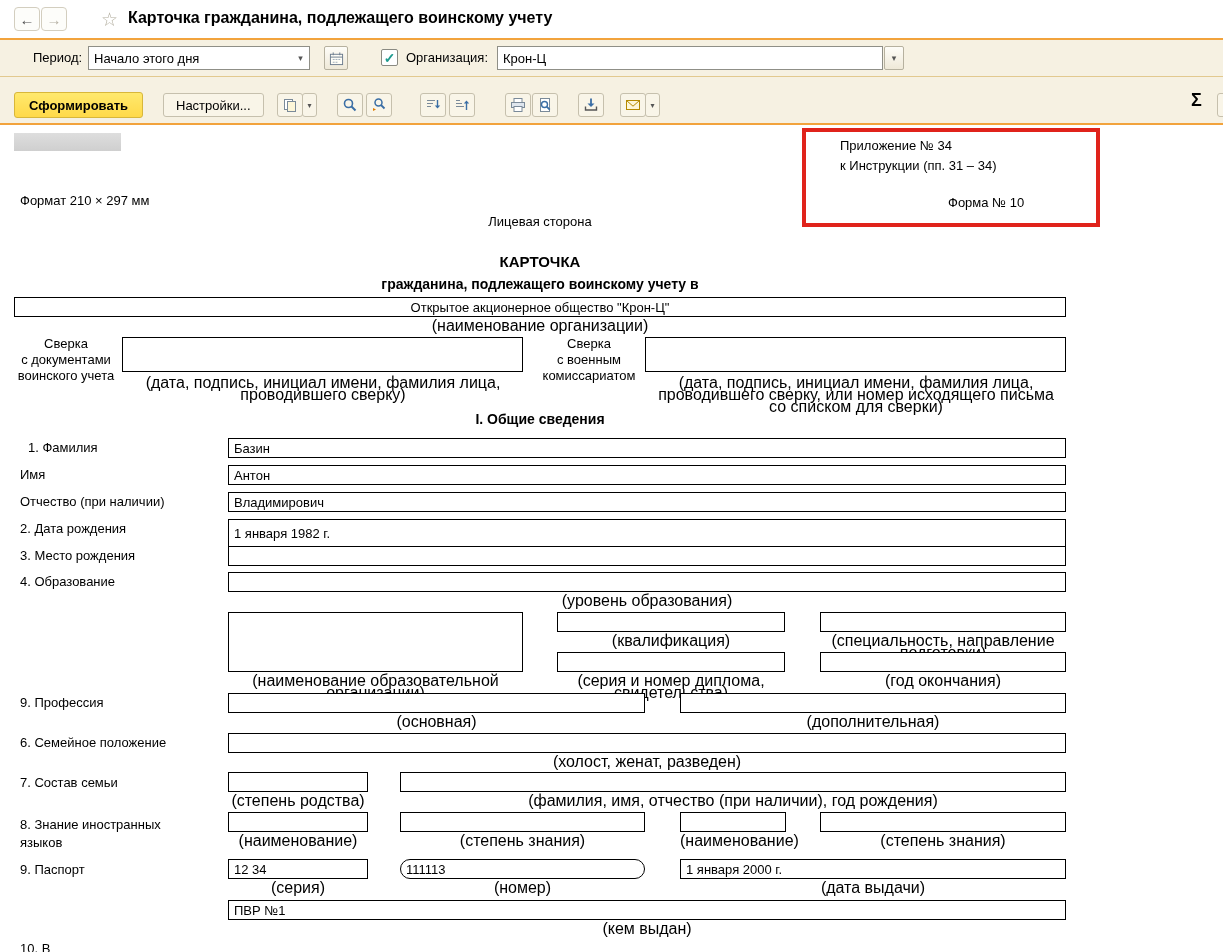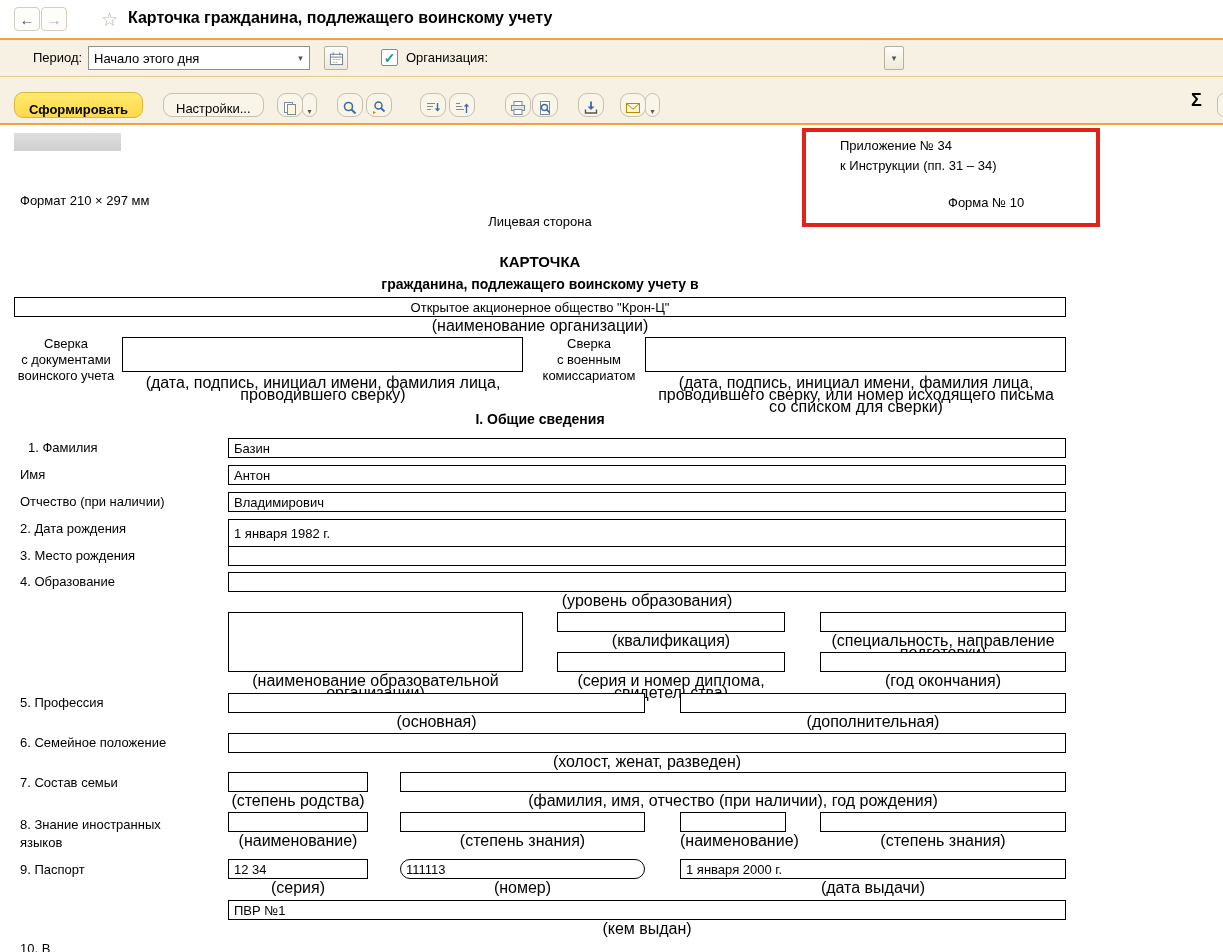--- a/index.html
+++ b/index.html
@@ -21,22 +21,22 @@
   .inputwrap { position:absolute; height:24px; border:1px solid #8f8f87; background:#fff; display:flex; }
   .inputwrap input { flex:1; border:0; outline:none; background:transparent; font-family:"Liberation Sans",sans-serif;
                      font-size:13px; padding:0 5px; min-width:0; }
   .combo-arrow { width:17px; display:flex; align-items:center; justify-content:center; font-size:9px; color:#555; cursor:pointer; }
   .sqbtn { position:absolute; height:24px; border:1px solid #b6b19f; border-radius:2px; background:linear-gradient(#fefdf8,#efe9d8);
            display:flex; align-items:center; justify-content:center; cursor:pointer; }
   .checkbox { position:absolute; width:17px; height:17px; border:1px solid #8a8a82; background:#fff; border-radius:2px;
               display:flex; align-items:center; justify-content:center; cursor:pointer; }
   .checkbox span { color:#1f9b8e; font-size:14px; font-weight:bold; line-height:1; }
 
-  .tbtn { position:absolute; height:24px; border:1px solid #c6c0ad; border-radius:9px; background:#f9f5e8;
-          display:flex; align-items:flex-end; justify-content:center; cursor:pointer; }
+  .tbtn { position:absolute; height:24px; border:1px solid #c6c0ad; border-radius:3px; background:#f9f5e8;
+          display:flex; align-items:center; justify-content:center; cursor:pointer; }
   .gen { height:26px; background:linear-gradient(#ffe96d,#ffd949); border:1px solid #d8b73a; font-size:13px;
          font-weight:bold; padding:0 14px; }
   .btn-txt { font-size:13px; padding:0 12px; }
   .ddmini { width:15px; font-size:8px; color:#555; }
   .sigma { position:absolute; font-size:18px; font-weight:bold; cursor:pointer; }
 
   
   .doc { position:absolute; left:0; top:125px; width:1223px; height:827px; background:#fff; font-size:13px; }
   .grstrip { position:absolute; left:14px; top:8px; width:107px; height:18px; background:linear-gradient(#dedede,#cfcfcf); }
   .lbl { position:absolute; font-size:13px; white-space:nowrap; }
@@ -84,20 +84,23 @@
           <path d="M1.5 6.5h13" stroke="#6b7b8d" fill="none"></path>
           <path d="M4.5 1.5v3M11.5 1.5v3" stroke="#6b7b8d" fill="none"></path>
           <path d="M4 9h2M7 9h2M10 9h2M4 12h2M7 12h2" stroke="#9aa7b5" fill="none"></path>
         </svg>
       </span>
     </div>
     <div class="checkbox" style="left:381px;top:9px;">
       <span>✓</span>
     </div>
     <div class="plabel" style="left:406px;top:10px;">Организация:</div>
+    <div class="inputwrap" style="left:497px;top:6px;width:386px;">
+      <input value="Крон-Ц" style="">
+    </div>
     <div class="sqbtn" style="left:884px;top:6px;width:20px;font-size:9px;color:#555;">
       <span>▾</span>
     </div>
   </div>
   <div class="sep-tan" style="top:76px;"></div>
 
   <div class="panel" style="top:77px;height:46px;">
     <div class="tbtn gen" style="left:14px;top:15px;">
       <span>Сформировать</span>
     </div>
@@ -272,21 +275,21 @@
     <div class="fbox" style="left:557px;top:487px;width:228px;height:20px;"></div>
     <div class="fbox" style="left:820px;top:487px;width:246px;height:20px;"></div>
     <div class="cap" style="left:557px;top:510px;width:228px;">(квалификация)</div>
     <div class="cap" style="left:820px;top:510px;width:246px;">(специальность, направление подготовки)</div>
     <div class="fbox" style="left:557px;top:527px;width:228px;height:20px;"></div>
     <div class="fbox" style="left:820px;top:527px;width:246px;height:20px;"></div>
     <div class="cap" style="left:228px;top:550px;width:295px;">(наименование образовательной организации)</div>
     <div class="cap" style="left:557px;top:550px;width:228px;">(серия и номер диплома, свидетельства)</div>
     <div class="cap" style="left:820px;top:550px;width:246px;">(год окончания)</div>
 
-    <div class="lbl" style="left:20px;top:570px;">5. Профессия</div>
+    <div class="lbl" style="left:20px;top:570px;">9. Профессия</div>
     <div class="fbox" style="left:228px;top:568px;width:417px;height:20px;"></div>
     <div class="fbox" style="left:680px;top:568px;width:386px;height:20px;"></div>
     <div class="cap" style="left:228px;top:591px;width:417px;">(основная)</div>
     <div class="cap" style="left:680px;top:591px;width:386px;">(дополнительная)</div>
 
     <div class="lbl" style="left:20px;top:610px;">6. Семейное положение</div>
     <div class="fbox" style="left:228px;top:608px;width:838px;height:20px;"></div>
     <div class="cap" style="left:228px;top:631px;width:838px;">(холост, женат, разведен)</div>
 
     <div class="lbl" style="left:20px;top:650px;">7. Состав семьи</div>

